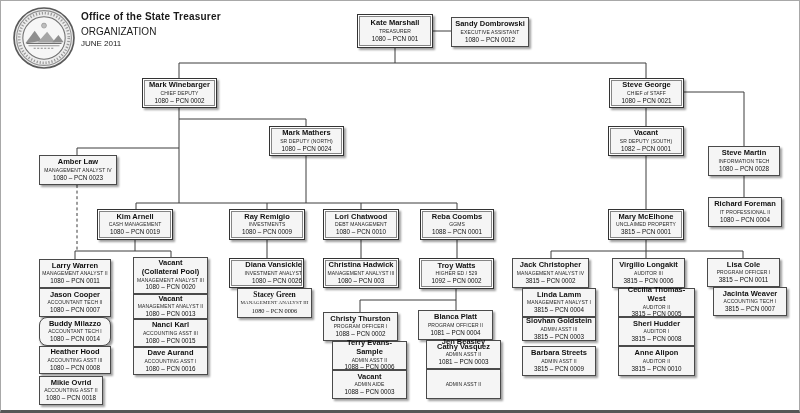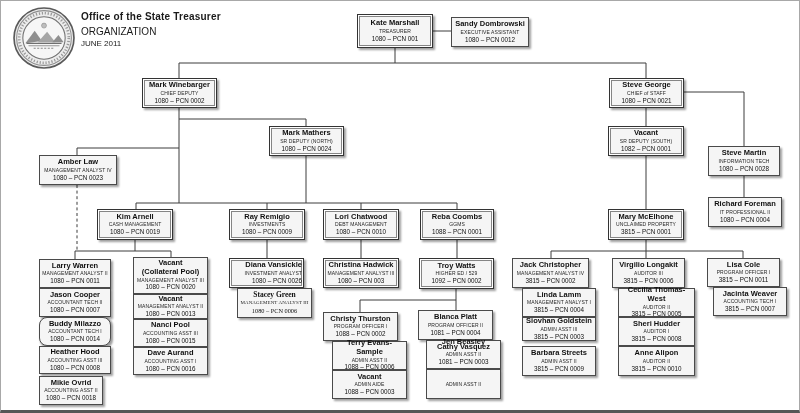--- a/index.html
+++ b/index.html
@@ -194,21 +194,21 @@
         <div class="nm">(Collateral Pool)</div>
         <div class="ti">MANAGEMENT ANALYST III</div>
         <div class="pc">1080 – PCN 0020</div>
       </div>
       <div class="box" style="left: 132px; top: 293px; width: 75px; height: 25px;">
         <div class="nm">Vacant</div>
         <div class="ti">MANAGEMENT ANALYST II</div>
         <div class="pc">1080 – PCN 0013</div>
       </div>
       <div class="box" style="left: 132px; top: 318px; width: 75px; height: 28px;">
-        <div class="nm">Nanci Pool</div>
+        <div class="nm">Nanci Karl</div>
         <div class="ti">ACCOUNTING ASST III</div>
         <div class="pc">1080 – PCN 0015</div>
       </div>
       <div class="box" style="left: 132px; top: 346px; width: 75px; height: 28px;">
         <div class="nm">Dave Aurand</div>
         <div class="ti">ACCOUNTING ASST I</div>
         <div class="pc">1080 – PCN 0016</div>
       </div>
       <div class="box double" style="left: 228px; top: 257px; width: 75px; height: 30px; align-items: flex-end;">
         <div class="nm">Diana Vansickle</div>

